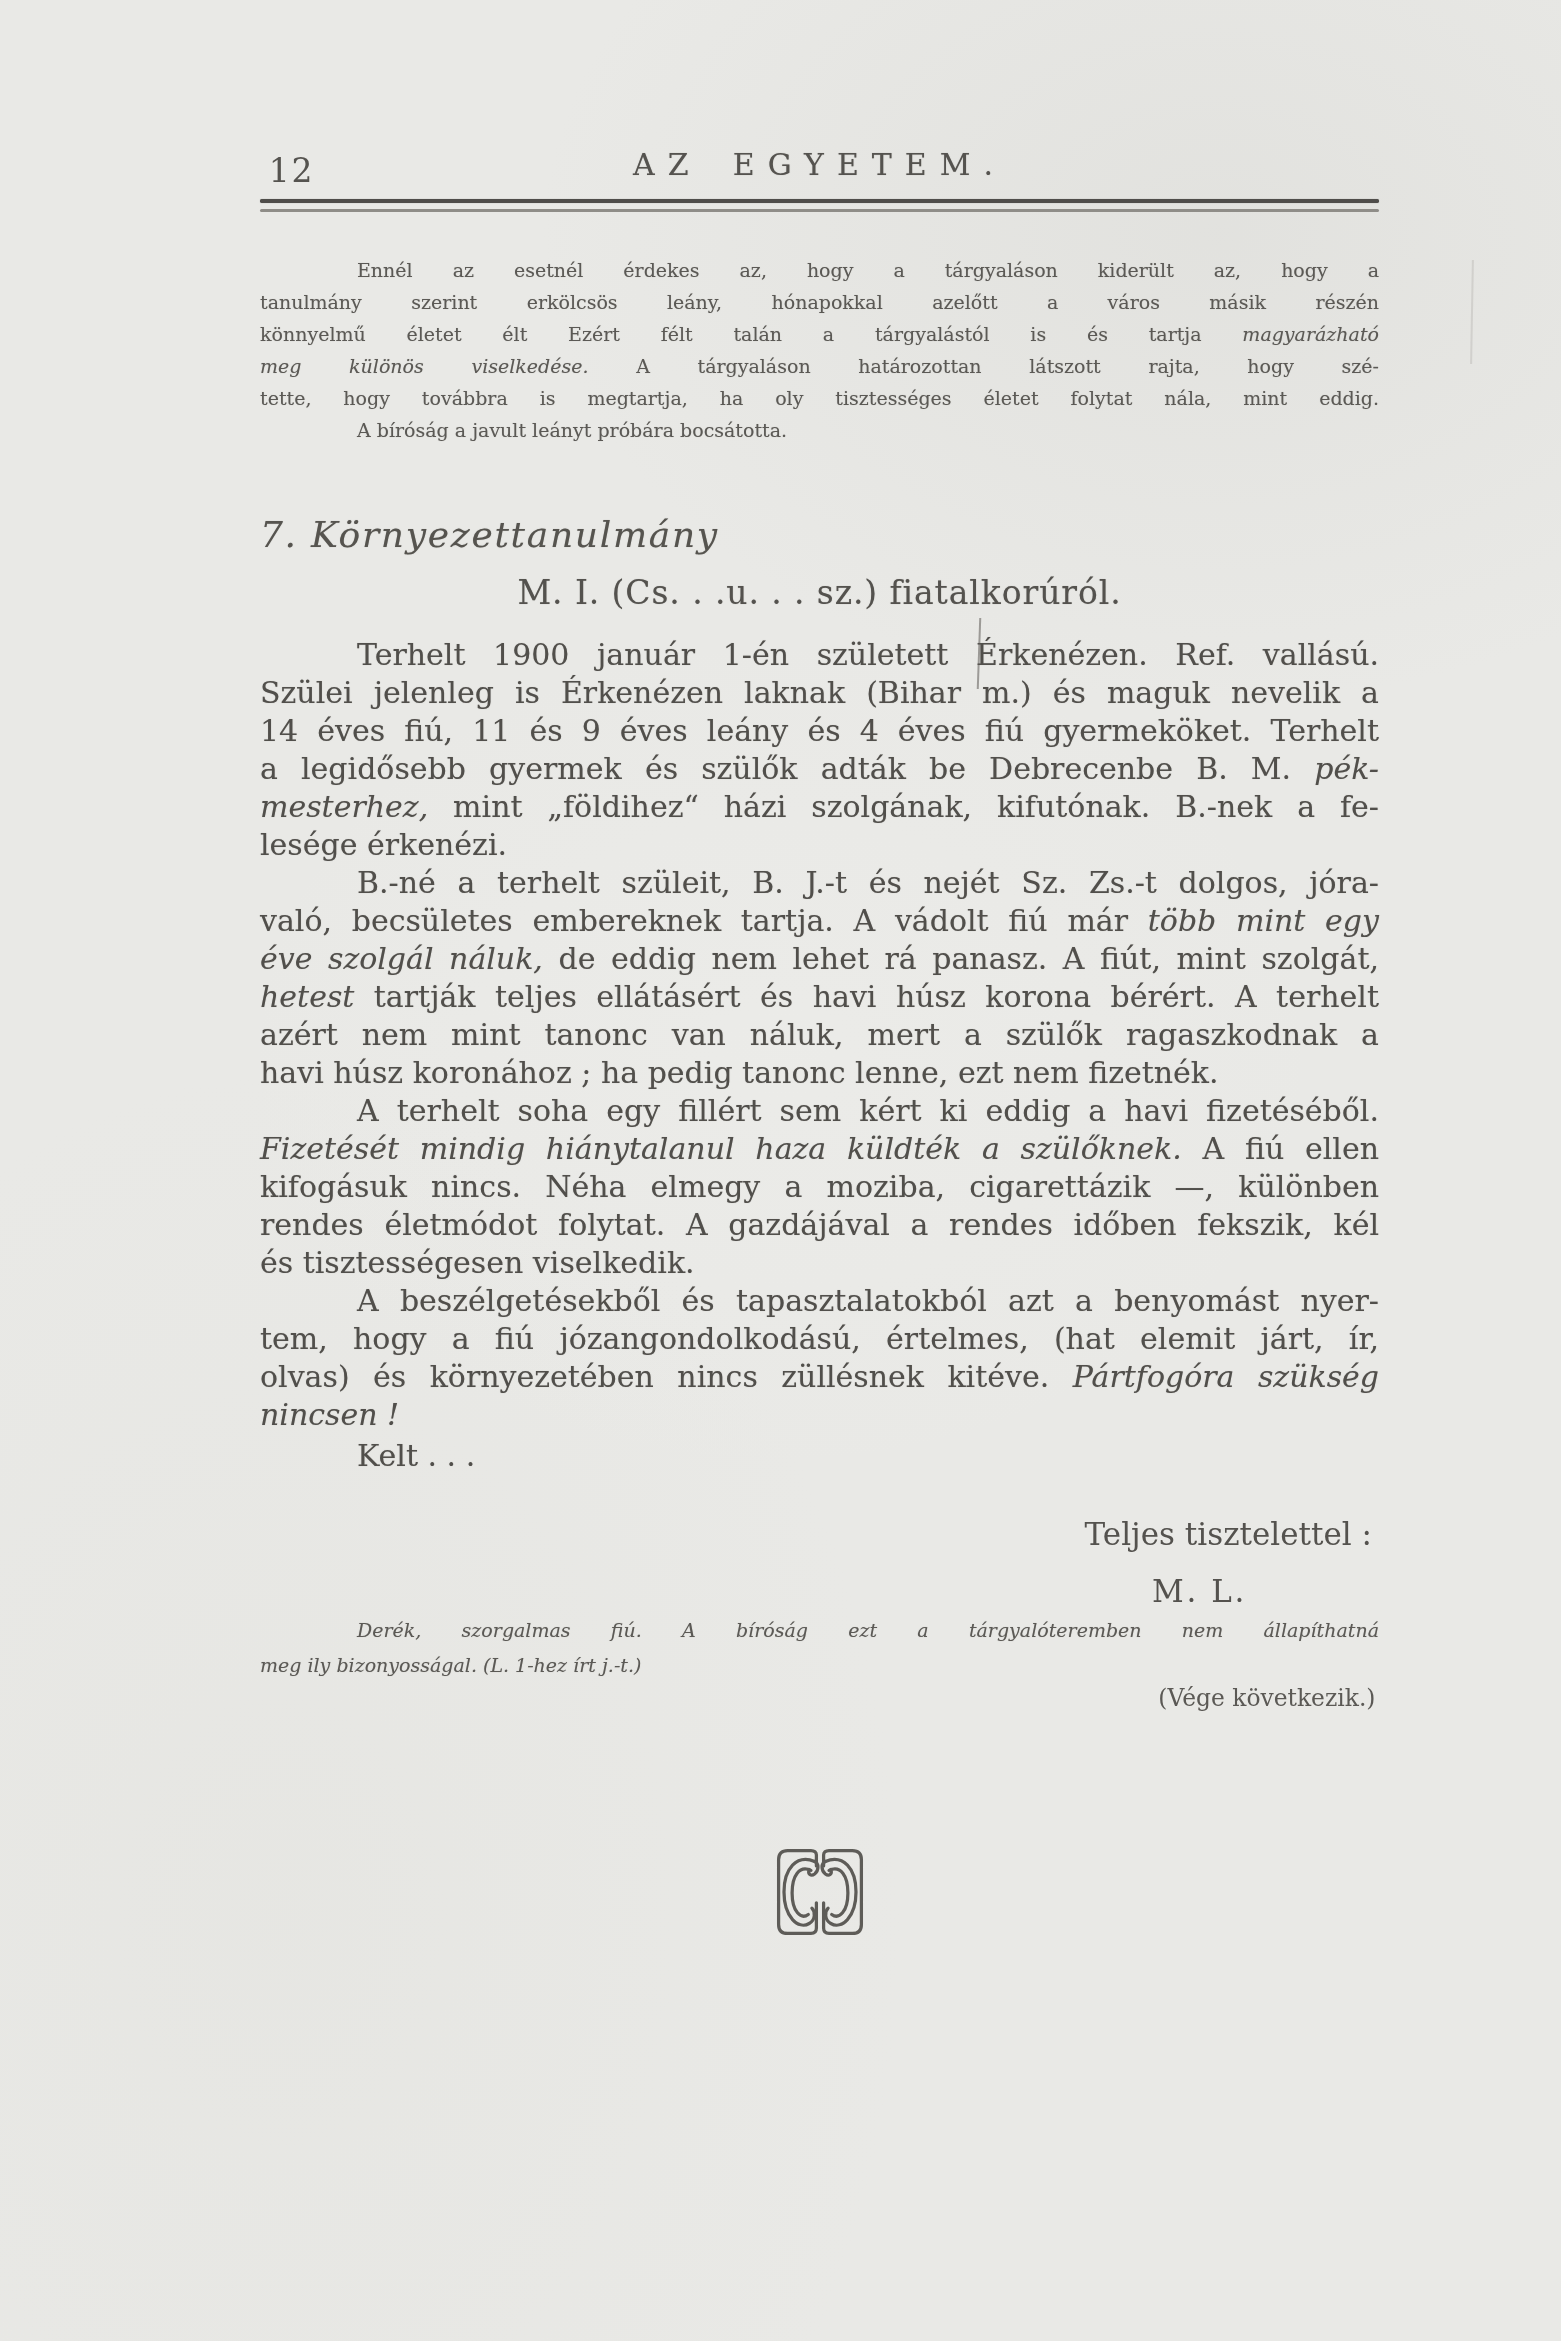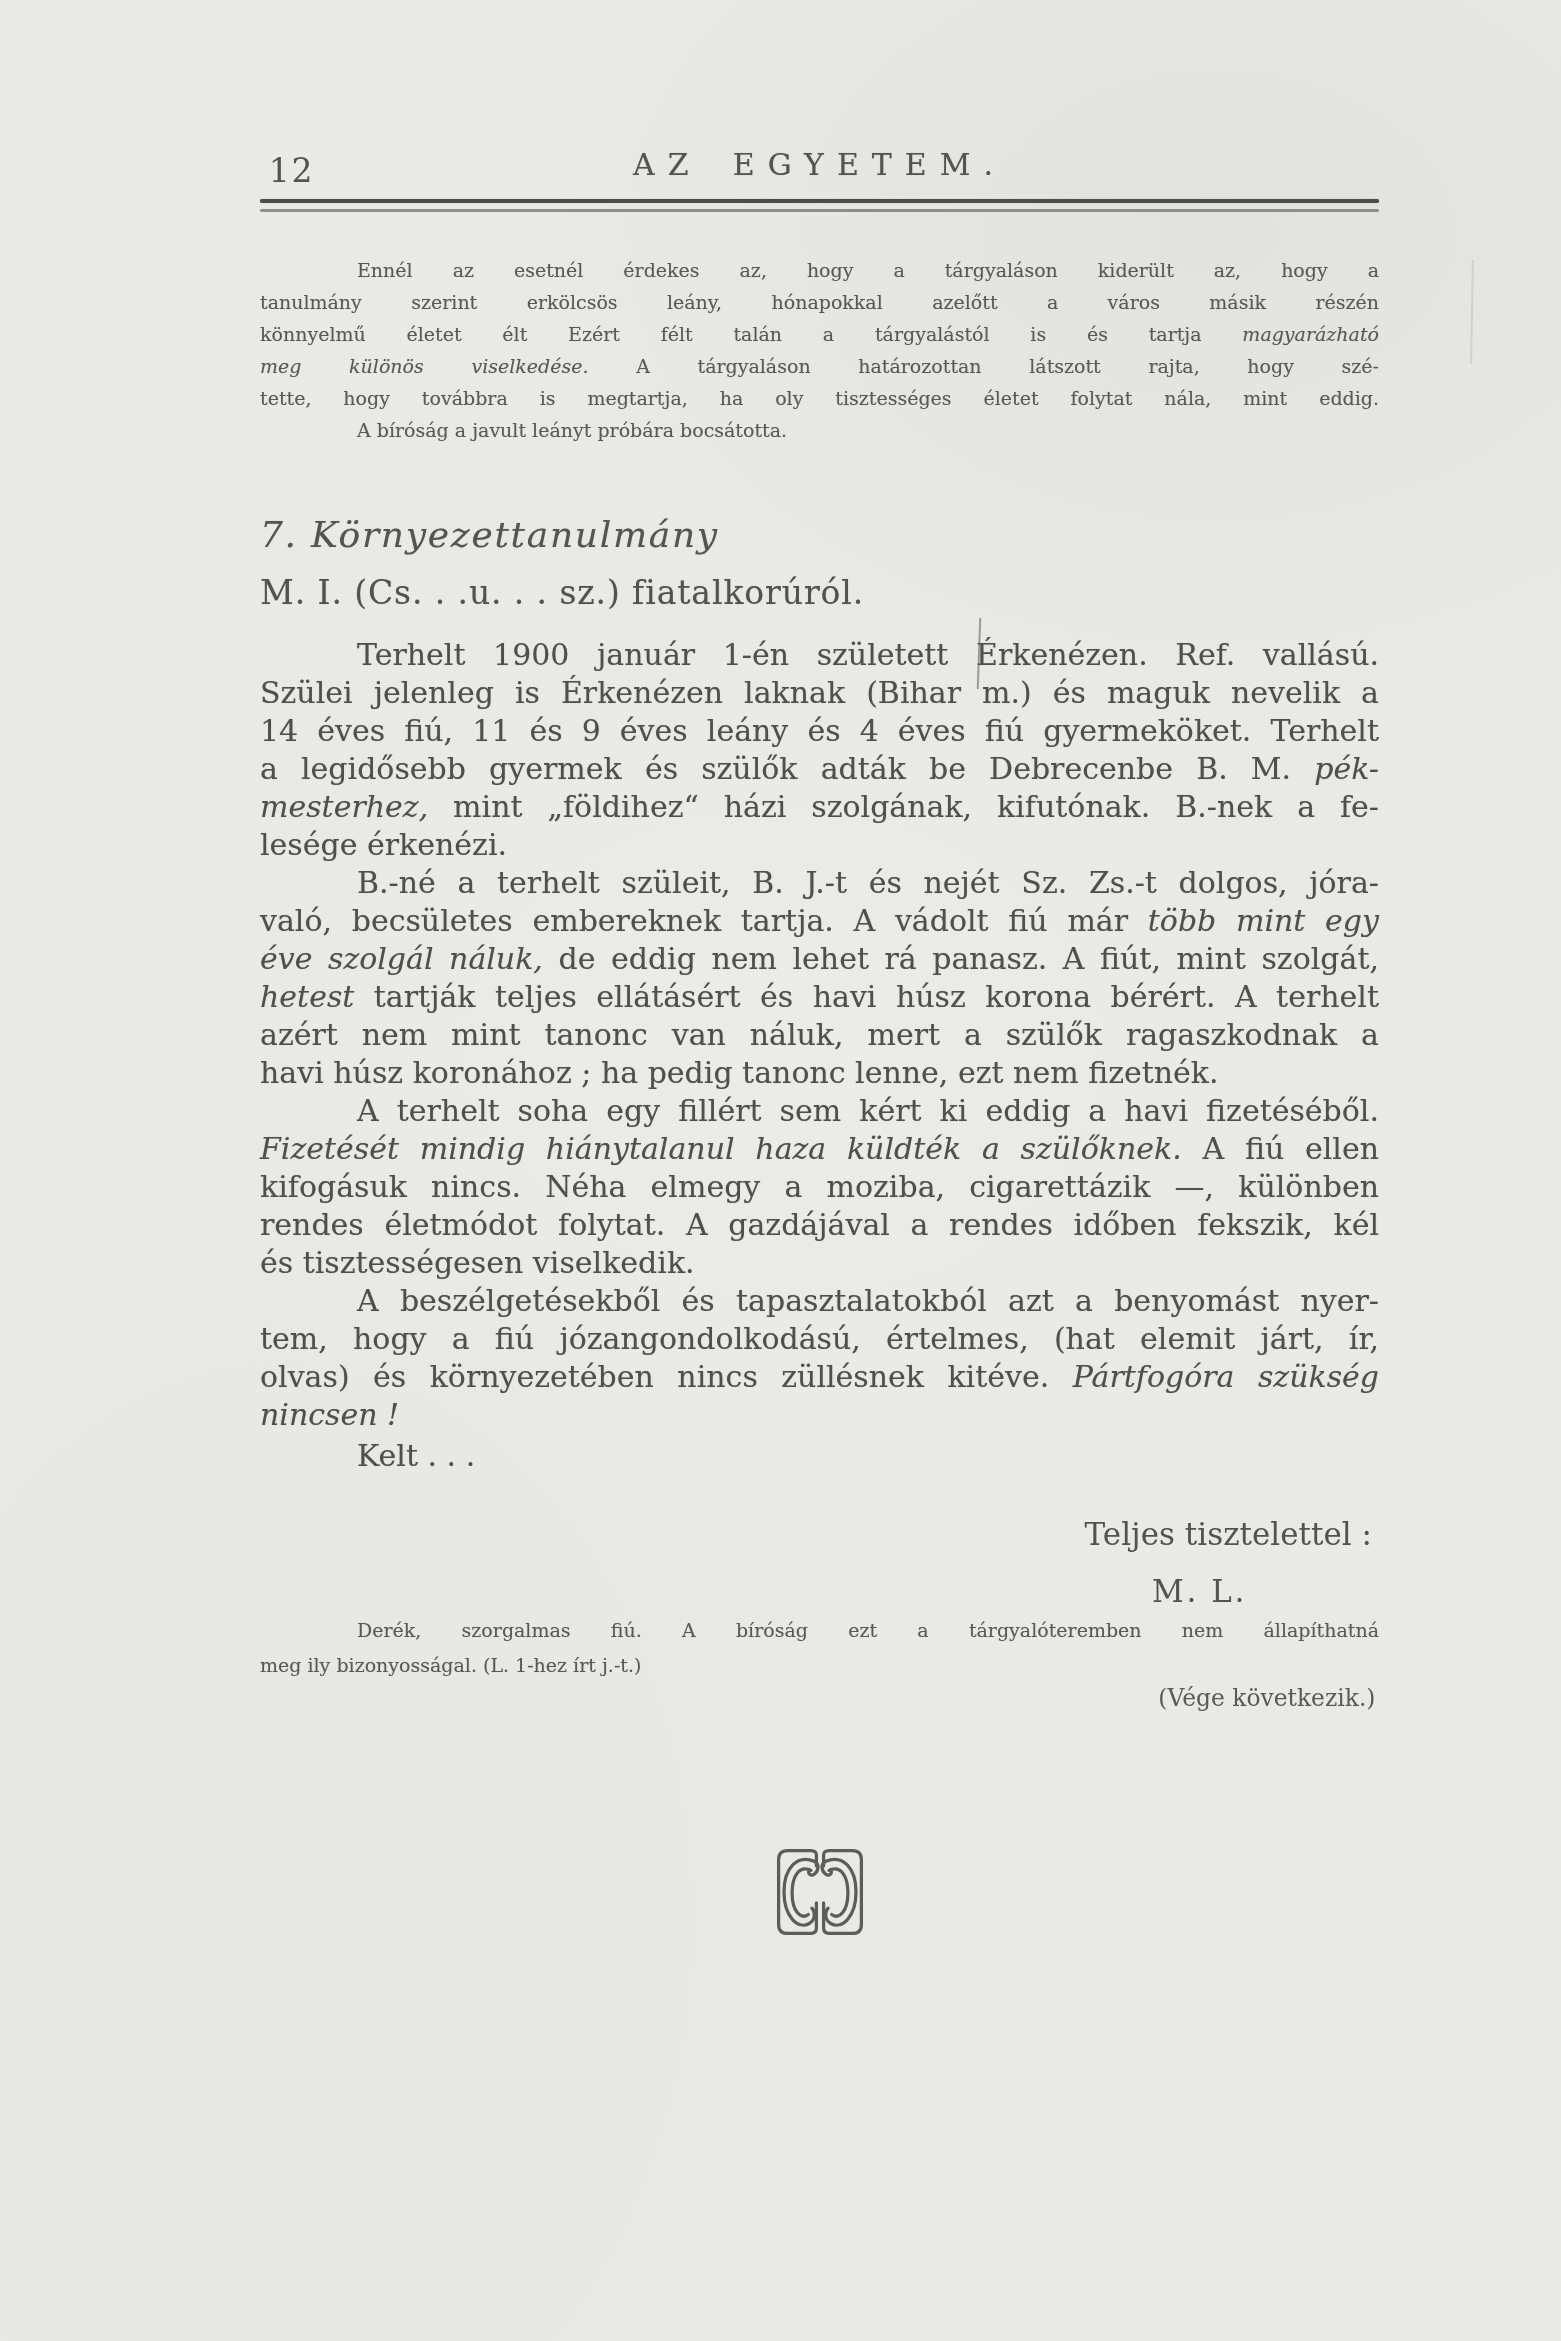--- a/index.html
+++ b/index.html
@@ -21,27 +21,27 @@
   .hdr-title{text-align:center;font-size:30px;letter-spacing:13px;word-spacing:8.7px;color:#55534f;
              text-shadow:0 0 0.9px rgba(80,78,74,0.45);}
   .rule-a{top:199px;height:3.5px;background:#4f4d4a;border-radius:1.7px;box-shadow:0 0 0.9px rgba(70,68,65,.6);}
   .rule-b{top:209px;height:2.6px;background:#8f8d88;border-radius:1.7px;}
   
   .smalltext{font-size:19px;line-height:32px;color:#5b5955;text-shadow:0 0 0.9px rgba(90,88,84,0.35);}
   .bodytext{font-size:30px;line-height:38px;color:#514f4b;text-shadow:0 0 0.9px rgba(80,78,74,0.35);}
   .intro-block{top:254px;}
   .heading{top:514px;text-align:left;font-style:italic;font-size:36px;color:#56544f;
            letter-spacing:1.7px;text-shadow:0 0 0.9px rgba(86,84,79,0.4);}
-  .subject{top:573px;text-align:left;font-size:33px;color:#54524e;letter-spacing:0.9px;
+  .subject{top:573px;text-align:center;font-size:33px;color:#54524e;letter-spacing:0.9px;
            text-shadow:0 0 0.9px rgba(84,82,78,0.4);}
   .report-block{top:636px;}
   .kelt-line{top:1437px;}
   .salutation{top:1516px;text-align:right;padding-right:7px;font-size:31px;color:#54524e;}
   .signature{top:1573px;text-align:right;padding-right:132px;font-size:31px;letter-spacing:2.6px;color:#54524e;}
-  .verdict-block{top:1613px;line-height:35px;}
+  .verdict-block{top:1613px;line-height:35px;font-style:italic;}
   .vege{top:1684px;text-align:right;padding-right:3.5px;font-size:23.4px;color:#5b5955;}
   
   .tline{text-align:left;}
   .tline.just{text-align:justify;text-align-last:justify;}
   .tline.indent{text-indent:97px;}
   .tline i{font-style:italic;}
   
   .ornament{position:absolute;left:775px;top:1846px;width:90px;height:92px;}
   .ornament svg{width:100%;height:100%;}
   

